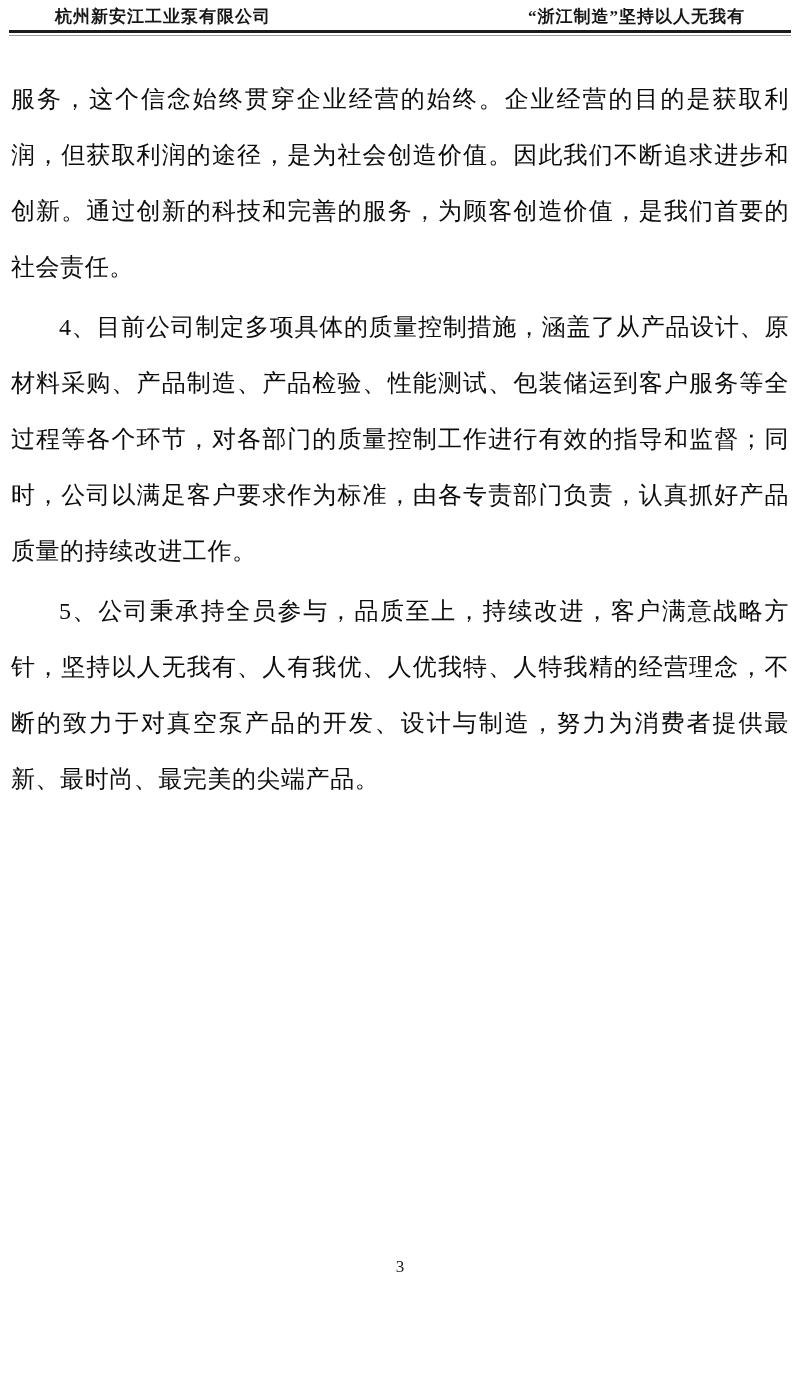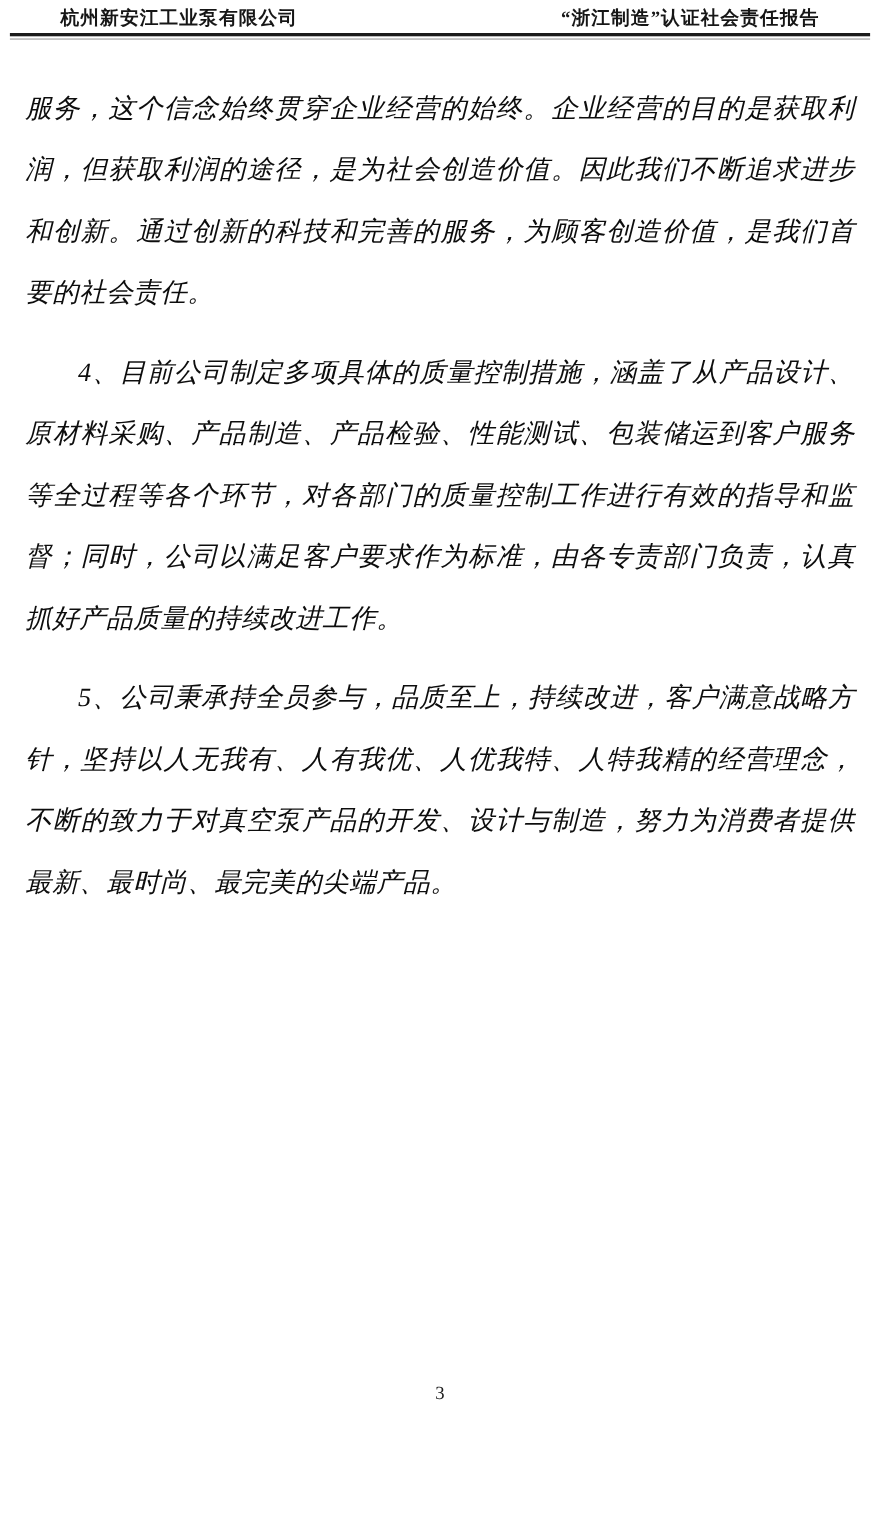--- a/index.html
+++ b/index.html
@@ -40,23 +40,22 @@
   .doc-body {
     margin-top: 35px;
     padding: 0 7px;
     font-size: 24px;
     line-height: 56px;
     letter-spacing: 0.55px;
     text-align: justify;
     color: #0d0d0d;
   }
   .doc-body p {
-    margin: 16px;
+    margin: 4px;
     padding: 0;
-    font-style: italic;
   }
   .doc-body p.indent {
     text-indent: 2em;
   }
   .footer {
     position: absolute;
     left: 0;
     right: 0;
     bottom: 10px;
     text-align: center;
@@ -64,21 +63,21 @@
     color: #1a1a1a;
   }
 </style>
 </head>
 <body>
 
 <div class="page">
 
   <div class="header">
     <span class="h-text">杭州新安江工业泵有限公司</span>
-    <span class="h-text">“浙江制造”认证社会责任报告</span>
+    <span class="h-text">“浙江制造”坚持以人无我有</span>
   </div>
   <div class="header-rule"></div>
 
   <div class="doc-body">
     <p>服务，这个信念始终贯穿企业经营的始终。企业经营的目的是获取利润，但获取利润的途径，是为社会创造价值。因此我们不断追求进步和创新。通过创新的科技和完善的服务，为顾客创造价值，是我们首要的社会责任。</p>
     <p class="indent">4、目前公司制定多项具体的质量控制措施，涵盖了从产品设计、原材料采购、产品制造、产品检验、性能测试、包装储运到客户服务等全过程等各个环节，对各部门的质量控制工作进行有效的指导和监督；同时，公司以满足客户要求作为标准，由各专责部门负责，认真抓好产品质量的持续改进工作。</p>
     <p class="indent">5、公司秉承持全员参与，品质至上，持续改进，客户满意战略方针，坚持以人无我有、人有我优、人优我特、人特我精的经营理念，不断的致力于对真空泵产品的开发、设计与制造，努力为消费者提供最新、最时尚、最完美的尖端产品。</p>
   </div>
 
   <div class="footer">3</div>

